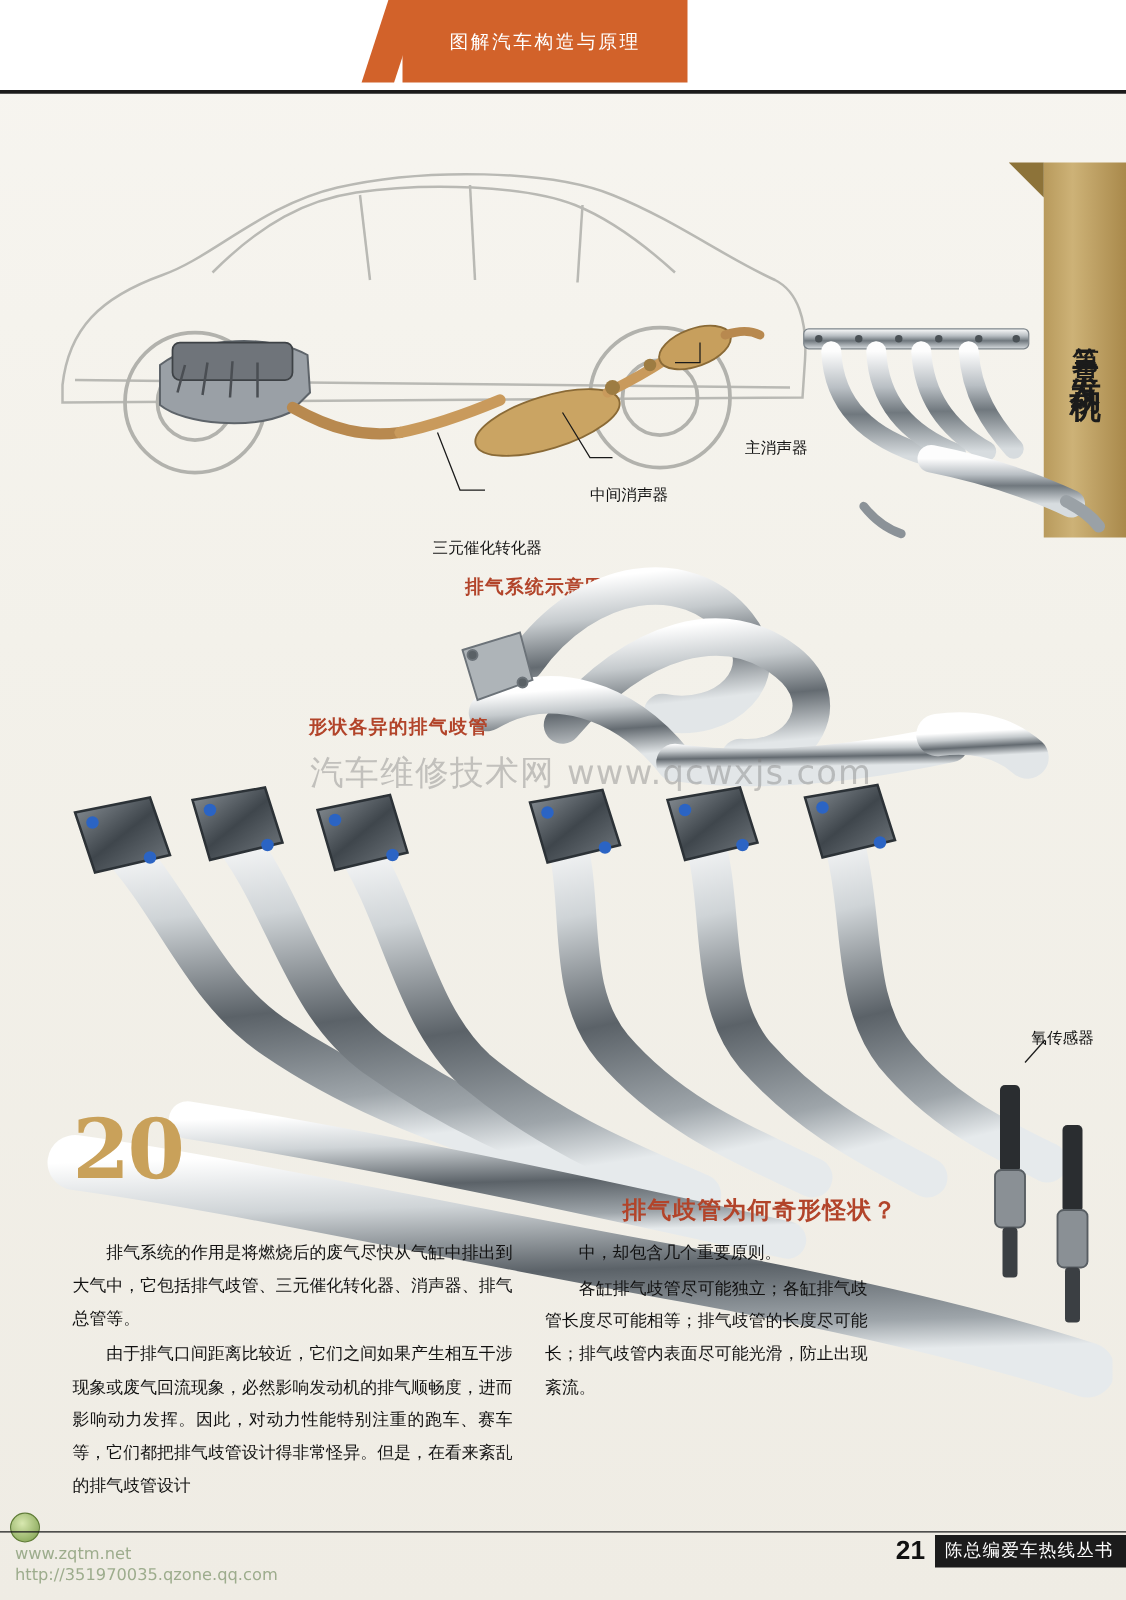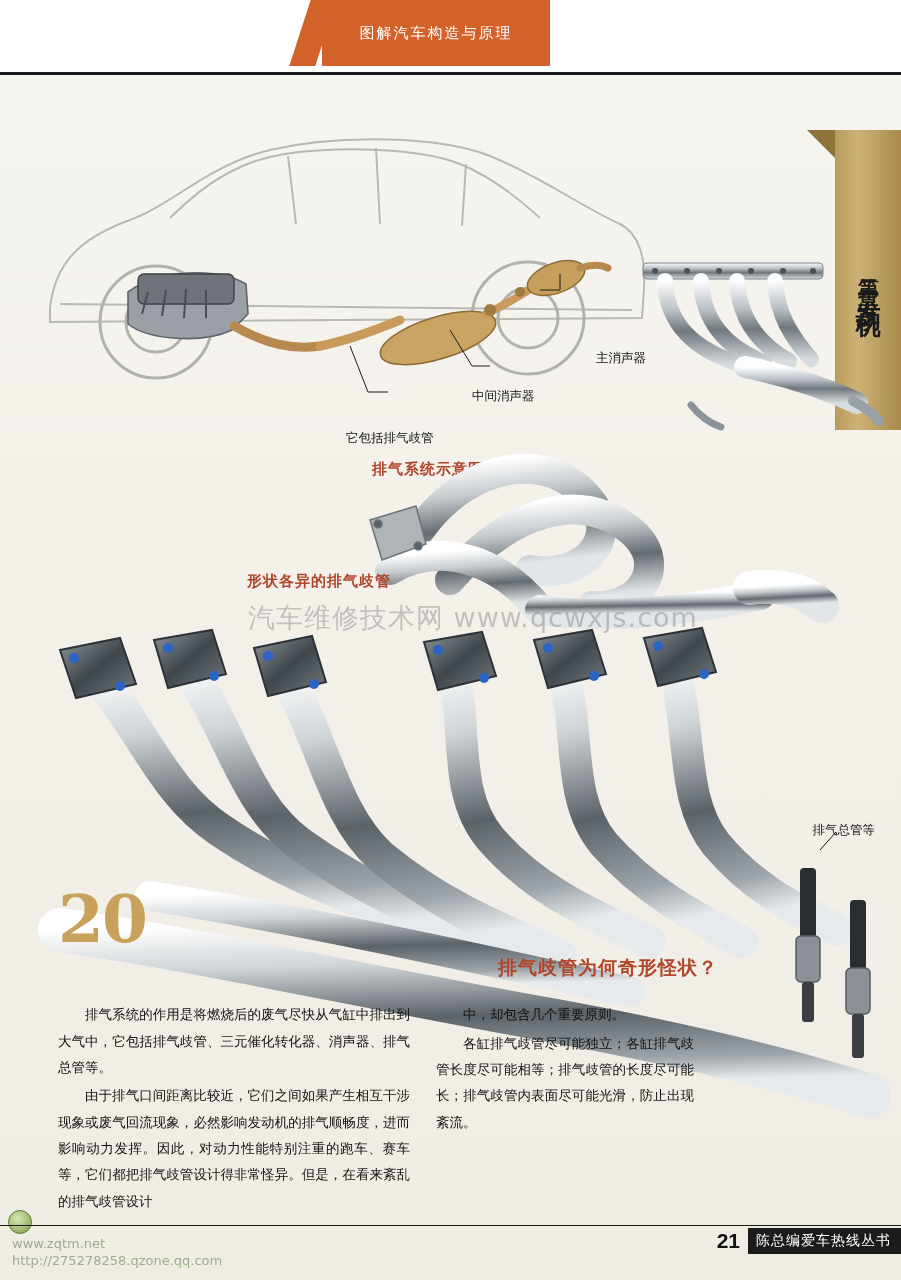--- a/index.html
+++ b/index.html
@@ -178,21 +178,21 @@
   .article-title {
     margin-top: 6px;
     font-size: 19px;
     font-weight: bold;
     color: #b2442a;
     letter-spacing: 1px;
     font-family: "DejaVu Sans", sans-serif;
     text-align: right;
   }
   .cols {
-    margin-top: 20px;
+    margin-top: 8px;
     display: flex;
     gap: 26px;
   }
   .col {
     width: 352px;
     font-size: 13.5px;
     line-height: 1.95;
     color: #111;
     text-align: justify;
     font-family: "DejaVu Sans", sans-serif;
@@ -305,21 +305,21 @@
 
       <g stroke="#1a1a1a" stroke-width="1" fill="none">
         <path d="M540,196 L540,212 L520,212"></path>
         <path d="M430,252 L452,288 L470,288"></path>
         <path d="M330,268 L348,314 L368,314"></path>
       </g>
     </svg>
 
     <span class="callout-label" style="left:576px; top:272px;">主消声器</span>
     <span class="callout-label" style="left:452px; top:310px;">中间消声器</span>
-    <span class="callout-label" style="left:326px; top:352px;">它包括排气歧管</span>
+    <span class="callout-label" style="left:326px; top:352px;">三元催化转化器</span>
 
     <span class="fig-caption" style="left:352px; top:382px;">排气系统示意图</span>
   </div>
 
   <svg class="art" style="left:625px; top:255px;" width="265" height="200" viewBox="0 0 265 200">
     <defs>
       <linearGradient id="chrome1" x1="0" y1="0" x2="0" y2="1">
         <stop offset="0%" stop-color="#fdfdfd"></stop>
         <stop offset="35%" stop-color="#b9bfc4"></stop>
         <stop offset="60%" stop-color="#70787e"></stop>
@@ -428,27 +428,27 @@
       <rect x="766" y="336" width="24" height="46" rx="5" fill="#8a9095" stroke="#575d62" stroke-width="1.5"></rect>
       <rect x="772" y="382" width="12" height="40" rx="3" fill="#3b3f43"></rect>
       <rect x="820" y="300" width="16" height="70" rx="4" fill="#2a2d30"></rect>
       <rect x="816" y="368" width="24" height="46" rx="5" fill="#8a9095" stroke="#575d62" stroke-width="1.5"></rect>
       <rect x="822" y="414" width="12" height="44" rx="3" fill="#3b3f43"></rect>
     </g>
     <path d="M790,250 L806,232" stroke="#1a1a1a" stroke-width="1" fill="none"></path>
   </svg>
 
   <span class="fig-caption" style="left:247px; top:572px;">形状各异的排气歧管</span>
-  <span class="oxy-label">排气总管等</span>
+  <span class="oxy-label">氧传感器</span>
 
   <div class="watermark-main">汽车维修技术网 www.qcwxjs.com</div>
   <div class="watermark-badge"></div>
   <div class="watermark-bl">
     <div>www.zqtm.net</div>
-    <div>http://275278258.qzone.qq.com</div>
+    <div>http://351970035.qzone.qq.com</div>
   </div>
 
   <div class="article">
     <div class="big-number">20</div>
     <div class="article-title">排气歧管为何奇形怪状？</div>
     <div class="cols">
       <div class="col">
         <p>排气系统的作用是将燃烧后的废气尽快从气缸中排出到大气中，它包括排气歧管、三元催化转化器、消声器、排气总管等。</p>
         <p>由于排气口间距离比较近，它们之间如果产生相互干涉现象或废气回流现象，必然影响发动机的排气顺畅度，进而影响动力发挥。因此，对动力性能特别注重的跑车、赛车等，它们都把排气歧管设计得非常怪异。但是，在看来紊乱的排气歧管设计</p>
       </div>

